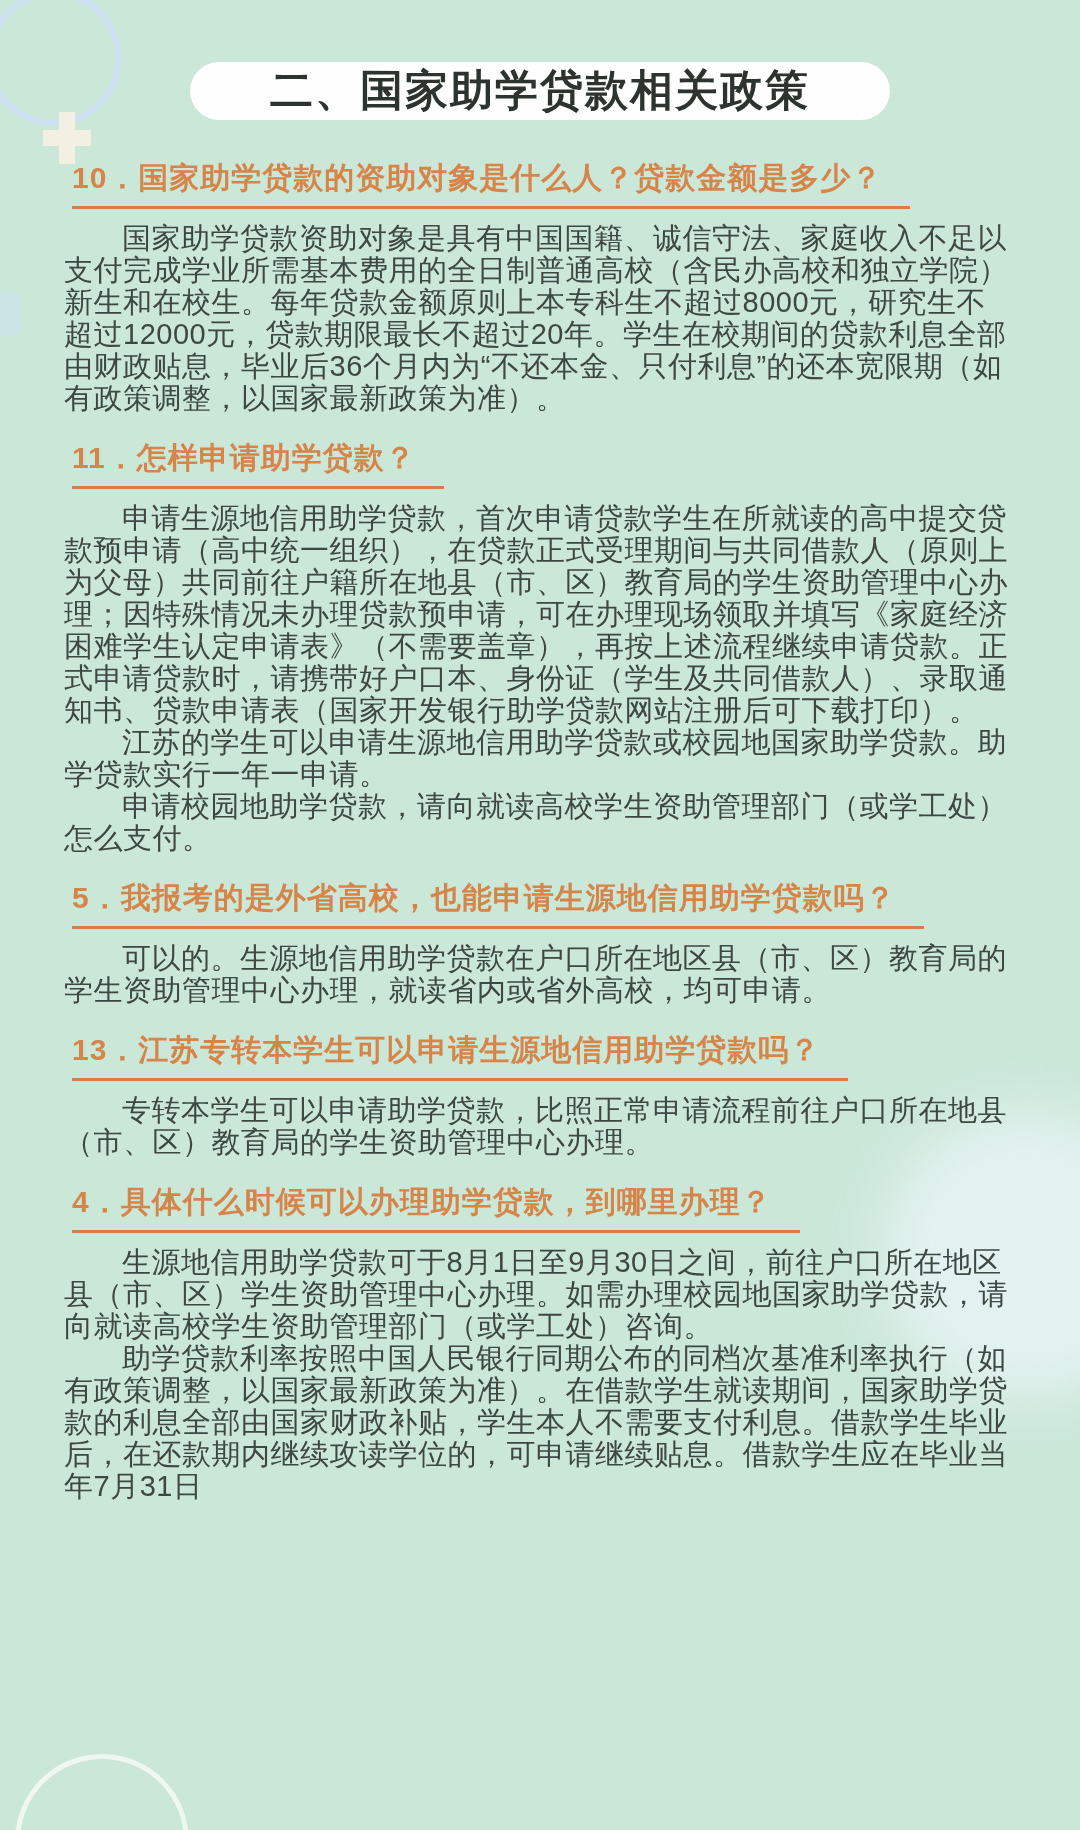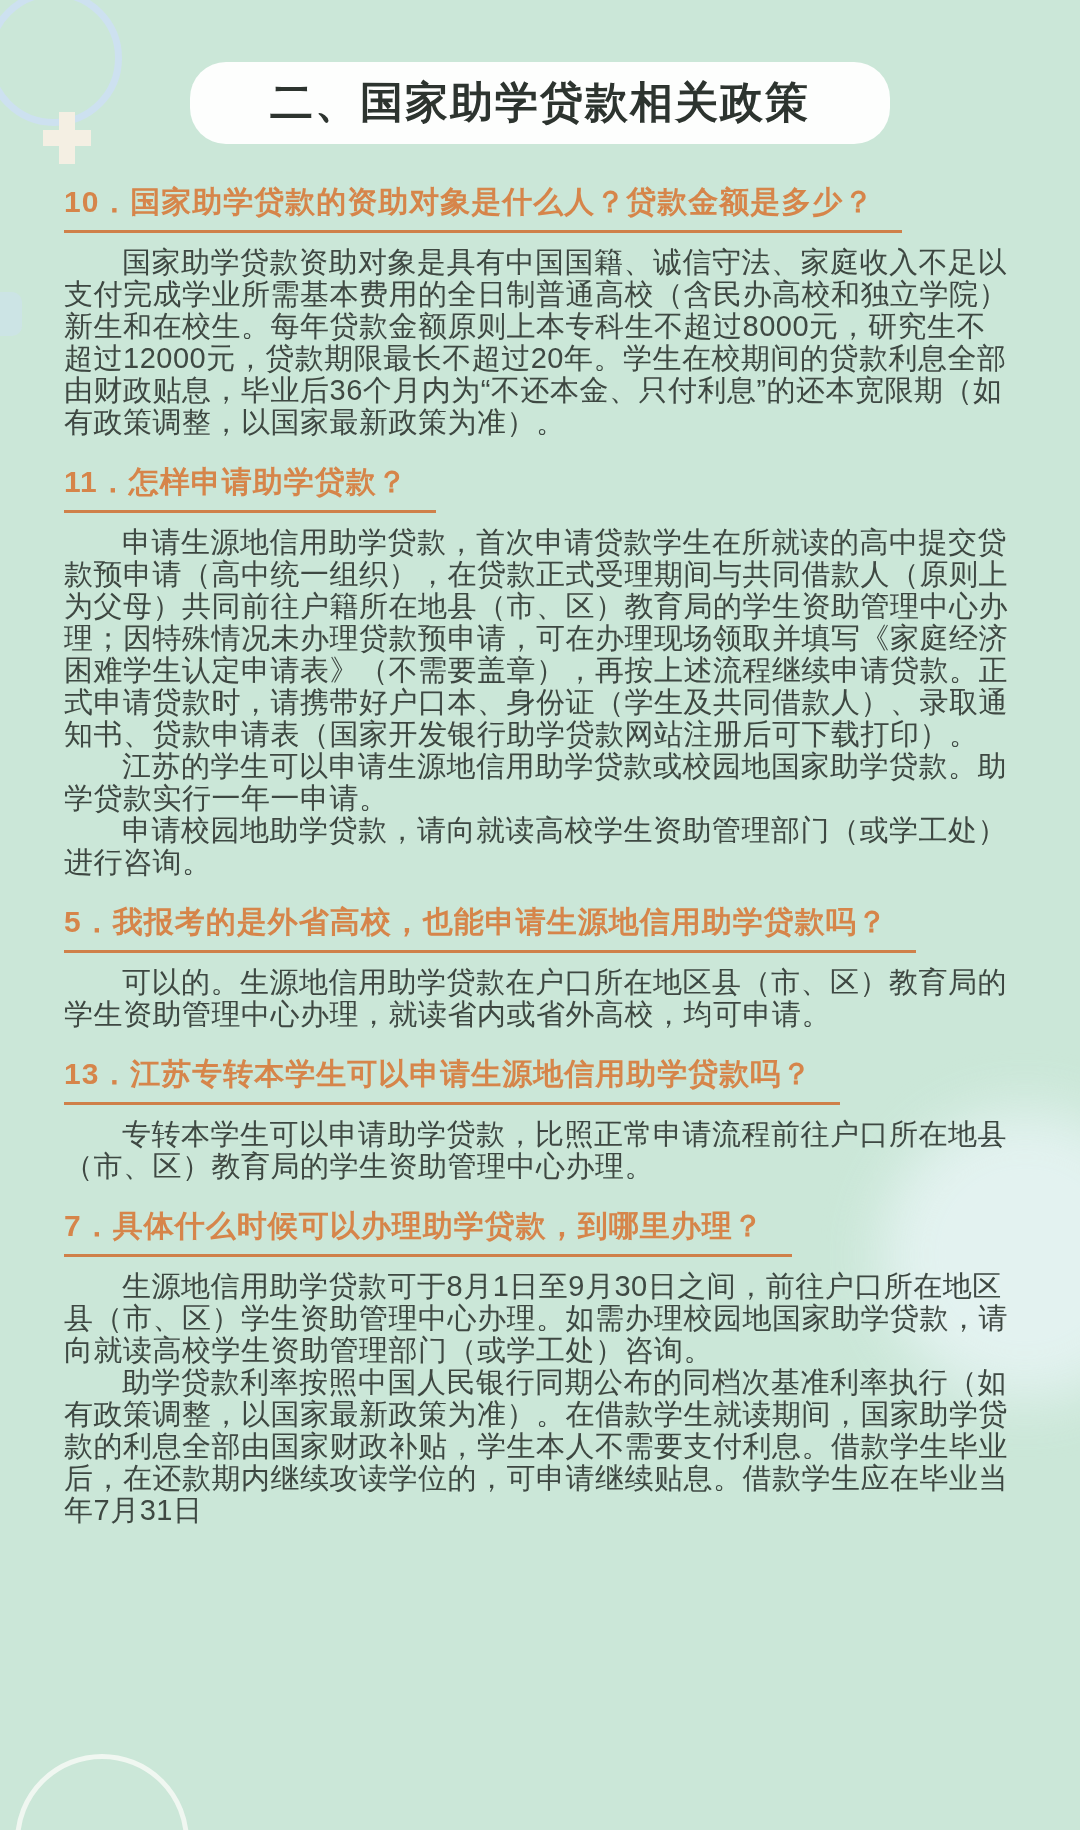--- a/index.html
+++ b/index.html
@@ -55,40 +55,40 @@
   .ring-white{
     left:15px;top:1754px;width:164px;height:164px;
     border:5px solid var(--ring-white);
     border-radius:50%;
     background:transparent;
   }
   
   .pill{
     position:relative;
     margin:62px auto 0;
-    width:700px;height:82px;
+    width:700px;height:58px;
     background:var(--pill-background);
     border-radius:36px;
     display:flex;align-items:center;justify-content:center;
   }
   .pill-title{
     margin:0;
     font-size:43px;
     font-weight:900;
     letter-spacing:2px;
     color:var(--title-text);
   }
   
   .content{
     position:relative;
     padding:14px 72px 0 64px;
   }
   .qa{margin:0;}
   .question{
-    margin:24px 0 13px;
+    margin:24px 8px 13px;
     font-size:30px;
     font-weight:700;
     color:var(--accent-orange);
     white-space:nowrap;
     letter-spacing:1px;
   }
   .q-underline{
     display:inline-block;
     padding:0 28px 7px 0;
     border-bottom:3px solid var(--underline-orange);
@@ -127,40 +127,40 @@
     </h2>
   <p class="answer">国家助学贷款资助对象是具有中国国籍、诚信守法、家庭收入不足以支付完成学业所需基本费用的全日制普通高校（含民办高校和独立学院）新生和在校生。每年贷款金额原则上本专科生不超过8000元，研究生不超过12000元，贷款期限最长不超过20年。学生在校期间的贷款利息全部由财政贴息，毕业后36个月内为“不还本金、只付利息”的还本宽限期（如有政策调整，以国家最新政策为准）。</p>
       </section>
 
   <section class="qa">
     <h2 class="question">
       <span class="q-underline">11．怎样申请助学贷款？</span>
     </h2>
   <p class="answer">申请生源地信用助学贷款，首次申请贷款学生在所就读的高中提交贷款预申请（高中统一组织），在贷款正式受理期间与共同借款人（原则上为父母）共同前往户籍所在地县（市、区）教育局的学生资助管理中心办理；因特殊情况未办理贷款预申请，可在办理现场领取并填写《家庭经济困难学生认定申请表》（不需要盖章），再按上述流程继续申请贷款。正式申请贷款时，请携带好户口本、身份证（学生及共同借款人）、录取通知书、贷款申请表（国家开发银行助学贷款网站注册后可下载打印）。</p>
         <p class="answer">江苏的学生可以申请生源地信用助学贷款或校园地国家助学贷款。助学贷款实行一年一申请。</p>
-        <p class="answer">申请校园地助学贷款，请向就读高校学生资助管理部门（或学工处）进行咨询。</p>
+        <p class="answer">申请校园地助学贷款，请向就读高校学生资助管理部门（或学工处）怎么支付。</p>
       </section>
 
   <section class="qa">
     <h2 class="question">
       <span class="q-underline">5．我报考的是外省高校，也能申请生源地信用助学贷款吗？</span>
     </h2>
   <p class="answer">可以的。生源地信用助学贷款在户口所在地区县（市、区）教育局的学生资助管理中心办理，就读省内或省外高校，均可申请。</p>
       </section>
 
   <section class="qa">
     <h2 class="question">
       <span class="q-underline">13．江苏专转本学生可以申请生源地信用助学贷款吗？</span>
     </h2>
   <p class="answer">专转本学生可以申请助学贷款，比照正常申请流程前往户口所在地县（市、区）教育局的学生资助管理中心办理。</p>
       </section>
 
   <section class="qa">
     <h2 class="question">
-      <span class="q-underline">7．具体什么时候可以办理助学贷款，到哪里办理？</span>
+      <span class="q-underline">4．具体什么时候可以办理助学贷款，到哪里办理？</span>
     </h2>
   <p class="answer">生源地信用助学贷款可于8月1日至9月30日之间，前往户口所在地区县（市、区）学生资助管理中心办理。如需办理校园地国家助学贷款，请向就读高校学生资助管理部门（或学工处）咨询。</p>
       </section>
 
   <section class="qa">
   <p class="answer">助学贷款利率按照中国人民银行同期公布的同档次基准利率执行（如有政策调整，以国家最新政策为准）。在借款学生就读期间，国家助学贷款的利息全部由国家财政补贴，学生本人不需要支付利息。借款学生毕业后，在还款期内继续攻读学位的，可申请继续贴息。借款学生应在毕业当年7月31日</p>
       </section>
 </main>
 </div>
 

